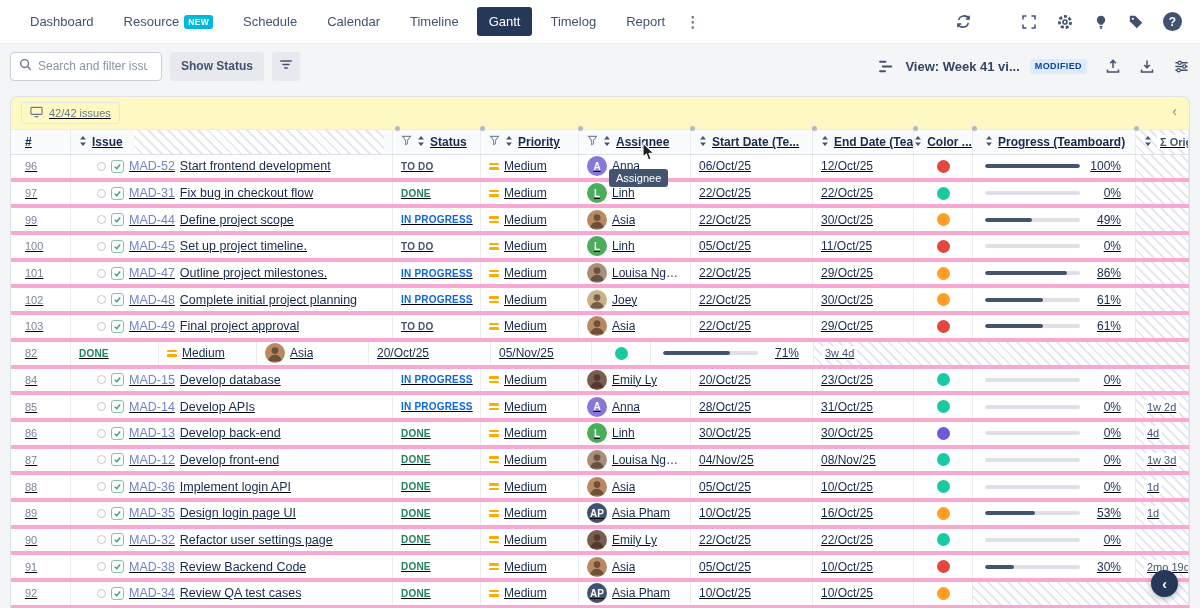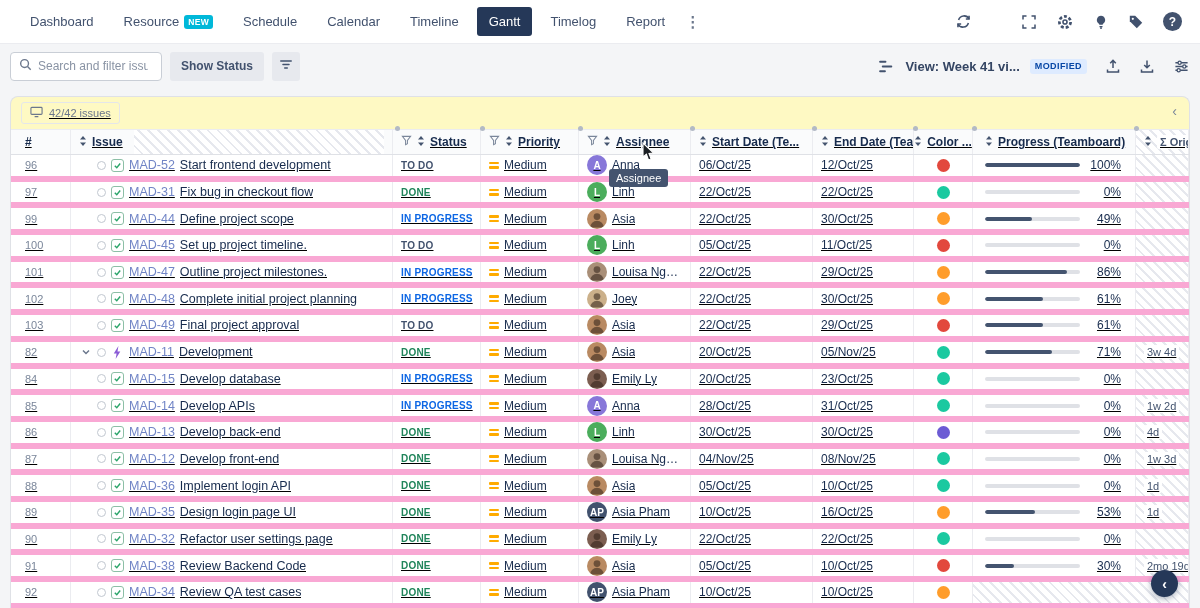--- a/index.html
+++ b/index.html
@@ -57,21 +57,21 @@
     overflow:hidden; white-space:nowrap; flex:none; }
   .th { font-size:12px; font-weight:700; color:#172B4D; }
   .c-num{width:60px; padding-left:14px;} .c-issue{width:322px;} .c-status{width:88px;}
   .c-priority{width:98px;} .c-assignee{width:112px;} .c-start{width:122px;text-align:center;} .c-end{width:101px;}
   .c-color{width:59px; justify-content:center;} .c-progress{width:163px; padding-left:12px;}
   .c-origin{flex:1 1 auto; width:auto;}
   .stripes-bg, .stripes { background:repeating-linear-gradient(45deg,#FFFFFF 0 5px,#E6E8EE 5px 7px); }
   .stripes { flex:1 1 auto; height:100%; margin-left:6px; }
 
   #rows { overflow:hidden; height:454px; }
-  .trow { height:26.7px; display:flex; border-bottom:6px solid #f9a8d4; background:#fff; }
+  .trow { height:26.7px; display:flex; border-bottom:4px solid #f9a8d4; background:#fff; }
   .trow .c-num { font-size:11px; color:#7A869A; }
   .chev-slot { width:13px; flex:none; display:flex; align-items:center; justify-content:center; }
   .drag-dot { width:9px; height:9px; border:1.5px solid #C1C7D0; border-radius:50%; flex:none; }
   .type-icon { width:13px; height:13px; flex:none; display:flex; align-items:center; justify-content:center; }
   .type-icon.task { border:1px solid #8CBFA6; border-radius:3px; background:#fff; }
   .issue-key { font-size:12.5px; color:#7185C6; flex:none; }
   .issue-summary { font-size:12.5px; color:#172B4D; overflow:hidden; text-overflow:ellipsis; }
   .status-text { font-size:10px; font-weight:700; letter-spacing:.2px; }
   .st-todo { color:#42526E; } .st-done { color:#1F845A; } .st-inprog { color:#0C66E4; }
   .pri-icon { display:flex; flex-direction:column; gap:2px; flex:none; }
@@ -643,35 +643,20 @@
         <div class="cell c-progress">
           <span class="track">
             <span class="fill" style="width: 61%;"></span>
           </span>
           <span class="pct">61%</span>
         </div>
         <div class="cell c-origin stripes-bg"></div>
       </div>
       <div class="trow">
         <div class="cell c-num">82</div>
-        <div class="cell c-issue">
-          <span class="chev-slot">
-            <svg width="10" height="10" viewBox="0 0 10 10">
-              <path d="M2 3.5 5 6.5 8 3.5" fill="none" stroke="#6B778C" stroke-width="1.5"></path>
-            </svg>
-          </span>
-          <span class="drag-dot"></span>
-          <span class="type-icon">
-            <svg width="11" height="13" viewBox="0 0 10 14">
-              <path d="M6 0 1 8h3l-1 6 5-8H5z" fill="#8B5CD6"></path>
-            </svg>
-          </span>
-          <span class="issue-key">MAD-11</span>
-          <span class="issue-summary">Development</span>
-        </div>
         <div class="cell c-status">
           <span class="status-text st-done">DONE</span>
         </div>
         <div class="cell c-priority">
           <span class="pri-icon">
             <i></i>
             <i></i>
           </span>
           <span class="date">Medium</span>
         </div>

